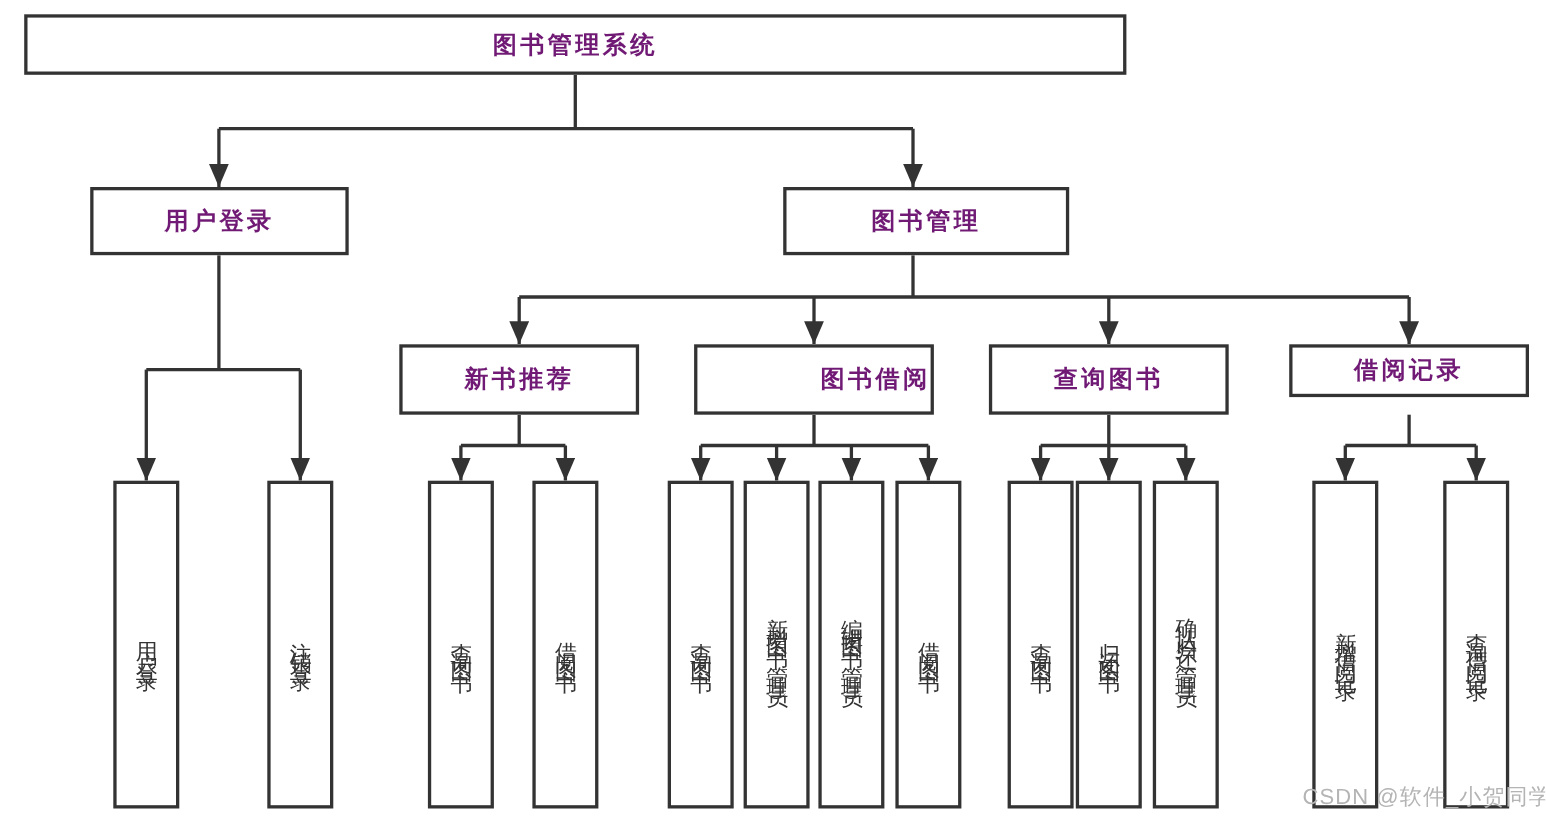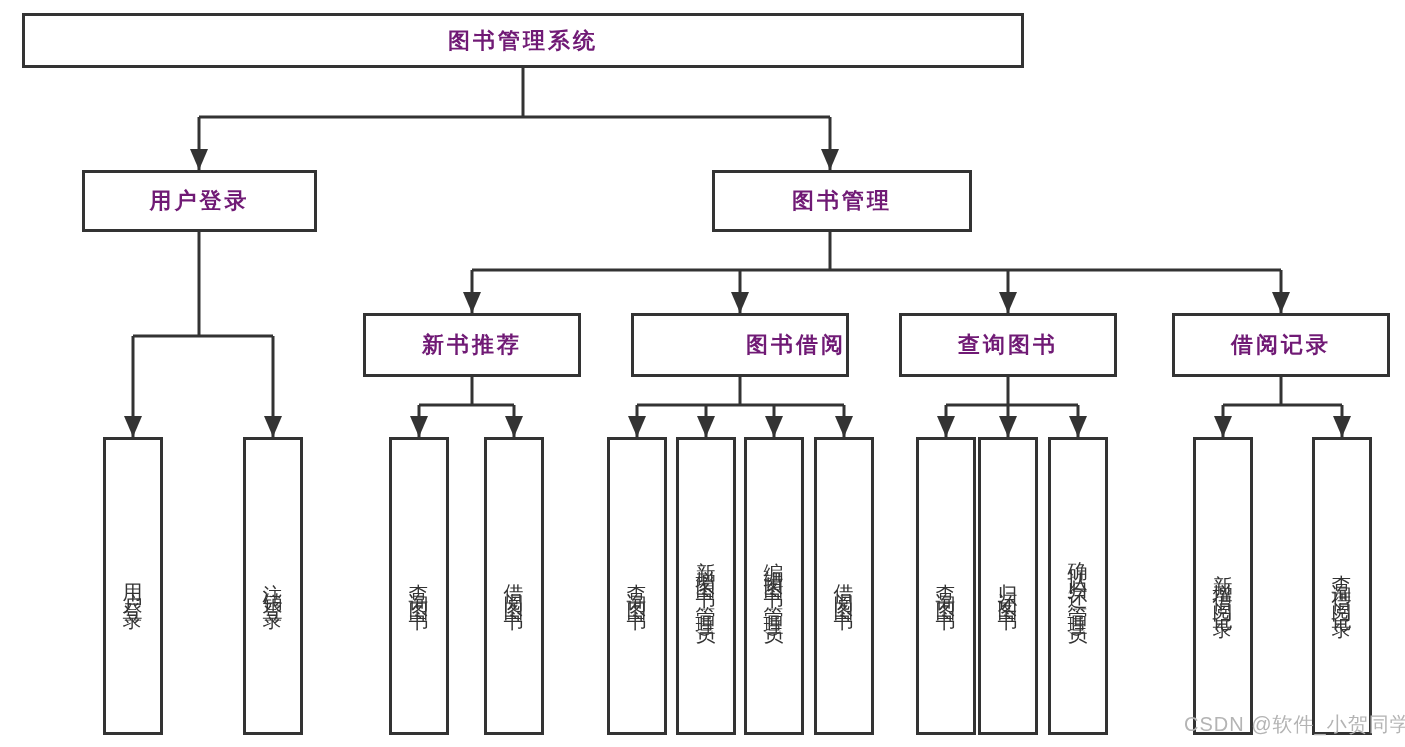--- a/index.html
+++ b/index.html
@@ -126,21 +126,21 @@
 
   <div class="hnode" style="left:363px; top:313px; width:218px; height:64px;">
     <span>新书推荐</span>
   </div>
   <div class="hnode" style="left:631px; top:313px; width:218px; height:64px;justify-content:flex-end;">
     <span>图书借阅</span>
   </div>
   <div class="hnode" style="left:899px; top:313px; width:218px; height:64px;">
     <span>查询图书</span>
   </div>
-  <div class="hnode" style="left:1172px; top:313px; width:218px; height:64px;">
+  <div class="hnode" style="left:1172px; top:313px; width:218px; height:48px;">
     <span>借阅记录</span>
   </div>
 
   <div class="vnode" style="left:103px; top:437px; width:60px; height:298px;">
     <span class="vlabel">用户登录</span>
   </div>
   <div class="vnode" style="left:243px; top:437px; width:60px; height:298px;">
     <span class="vlabel">注销登录</span>
   </div>
 

